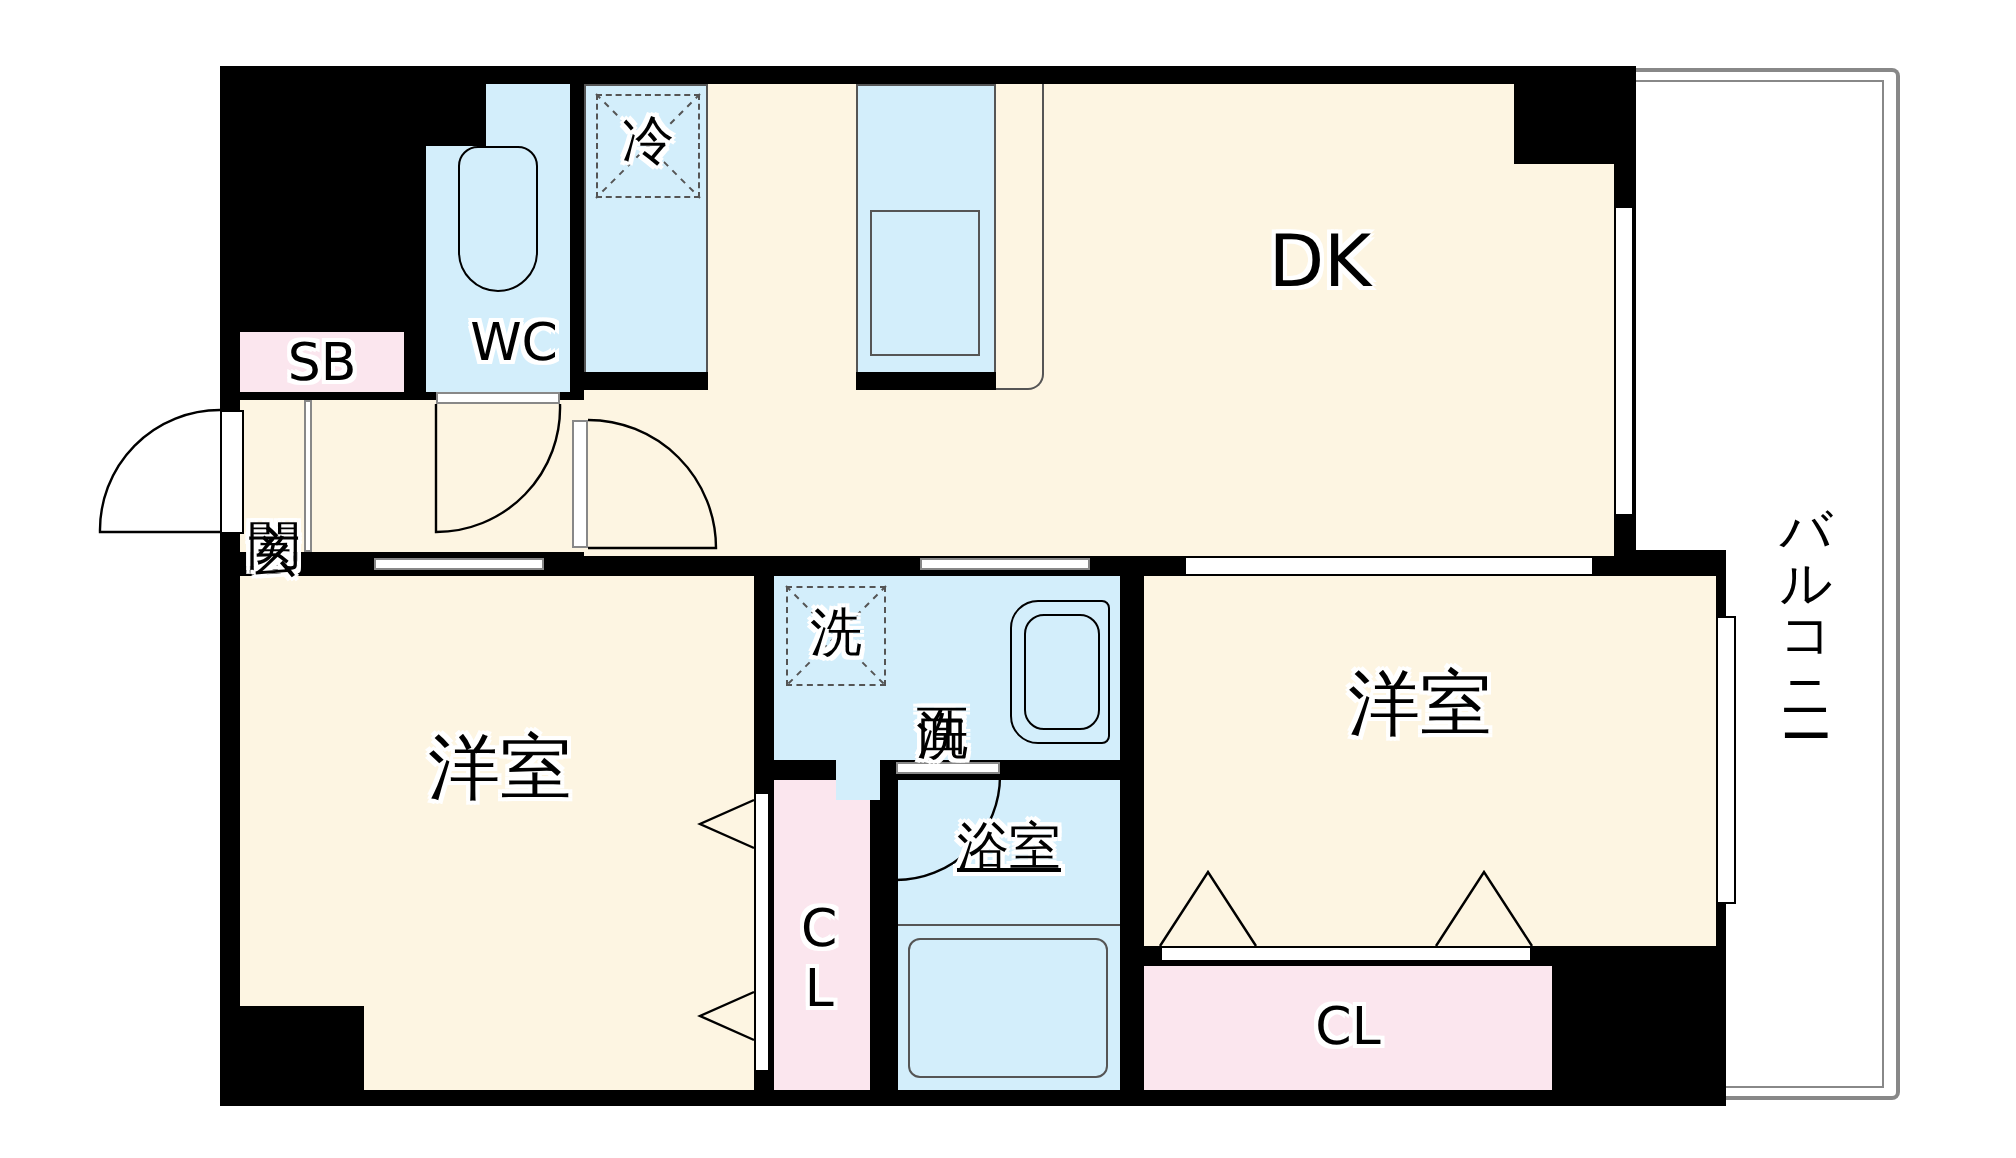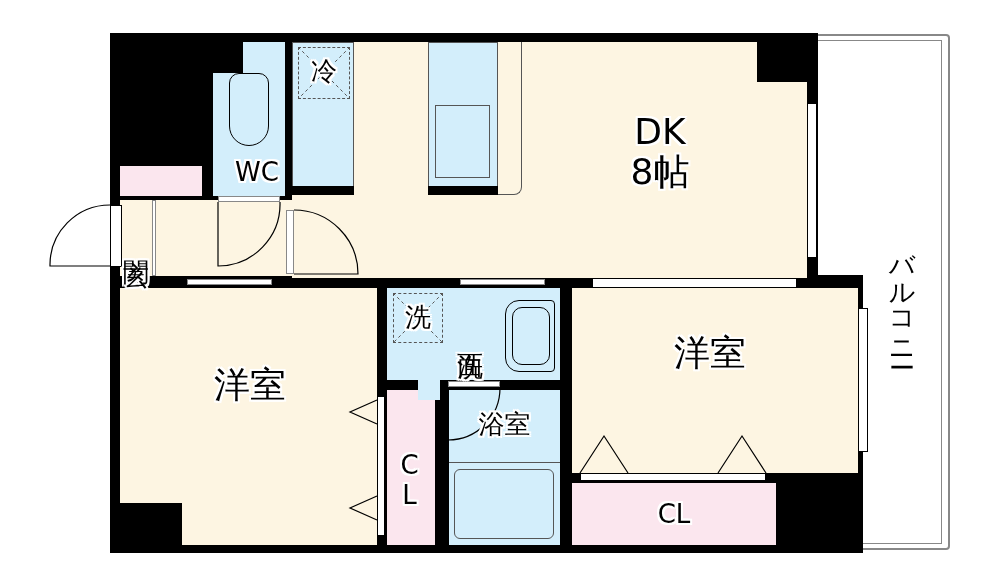--- a/index.html
+++ b/index.html
@@ -94,30 +94,30 @@
     <g stroke="#555" stroke-width="1" stroke-dasharray="3,3">
       <line x1="298" y1="47" x2="350" y2="99"></line>
         <line x1="350" y1="47" x2="298" y2="99"></line>
       <line x1="393" y1="293" x2="443" y2="343"></line>
         <line x1="443" y1="293" x2="393" y2="343"></line>
     </g>
   </svg>
 
   <div class="lbl big" style="left:600px;top:112px;width:120px;">
     <div>DK</div>
-    <div>8帖</div>
   </div>
   <div class="lbl big" style="left:190px;top:365px;width:120px;">
     <div>洋室</div>
   </div>
   <div class="lbl big" style="left:650px;top:333px;width:120px;">
     <div>洋室</div>
   </div>
   <div class="lbl mid" style="left:213px;top:158px;width:88px;">WC</div>
+  <div class="lbl mid" style="left:120px;top:168px;width:82px;">SB</div>
   <div class="lbl mid vert" style="left:122px;top:210px;height:60px;">玄関</div>
   <div class="lbl mid" style="left:298px;top:57px;width:52px;">冷</div>
   <div class="lbl mid" style="left:393px;top:303px;width:50px;">洗</div>
   <div class="lbl mid vert" style="left:456px;top:298px;height:70px;">洗面</div>
-  <div class="lbl mid" style="left:449px;top:410px;width:111px;">浴室</div>
+  <div class="lbl mid" style="left:449px;top:410px;width:111px;text-decoration:underline;">浴室</div>
   <div class="lbl mid vert" style="left:395px;top:440px;height:80px;text-orientation:upright;">CL</div>
   <div class="lbl mid" style="left:572px;top:500px;width:204px;">CL</div>
   <div class="lbl mid vert" style="left:888px;top:225px;height:140px;">バルコニー</div>
 </div>
 
 </body></html>

